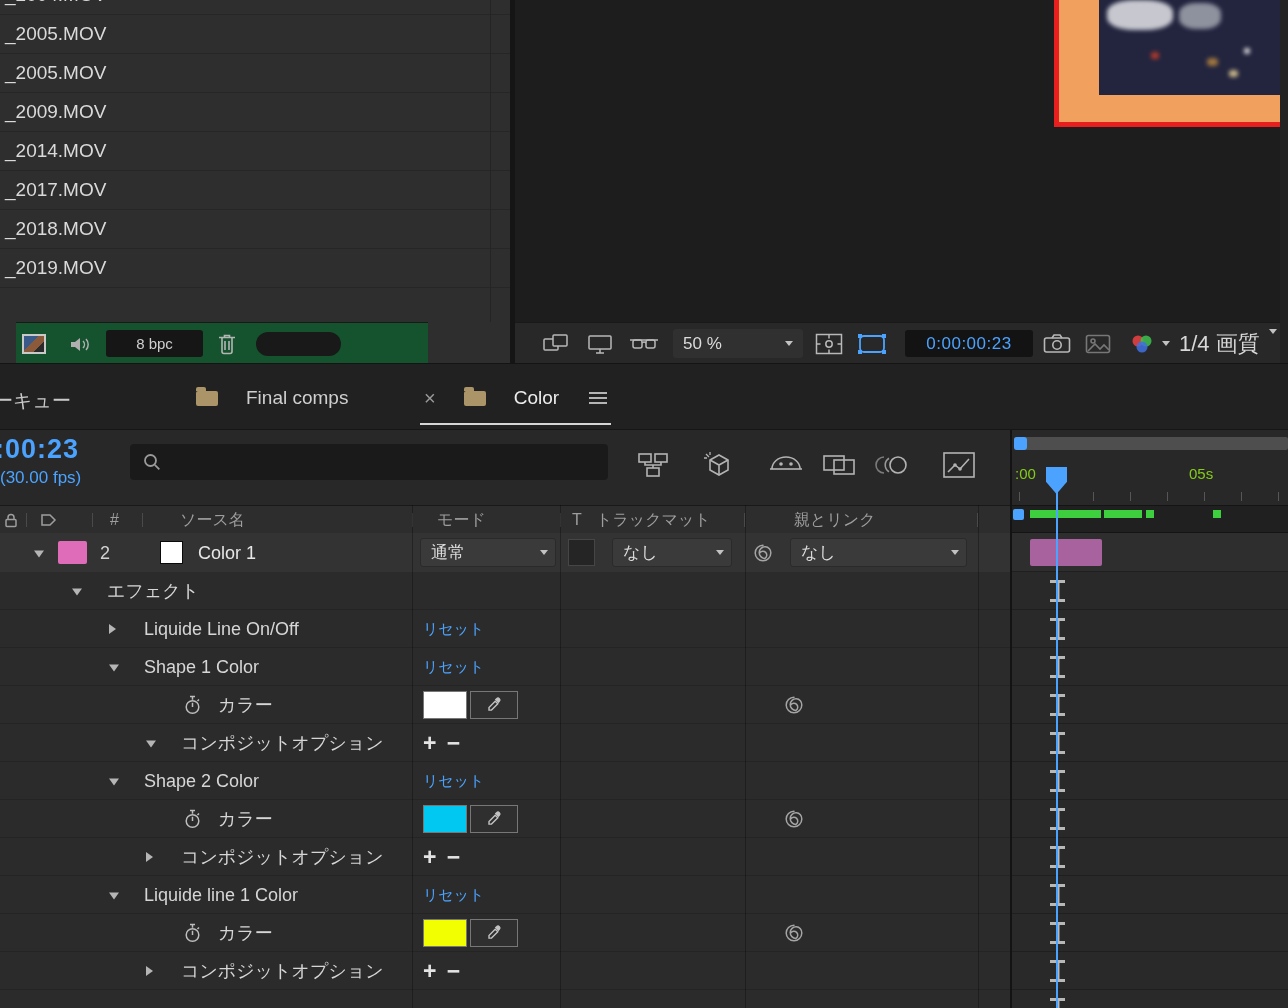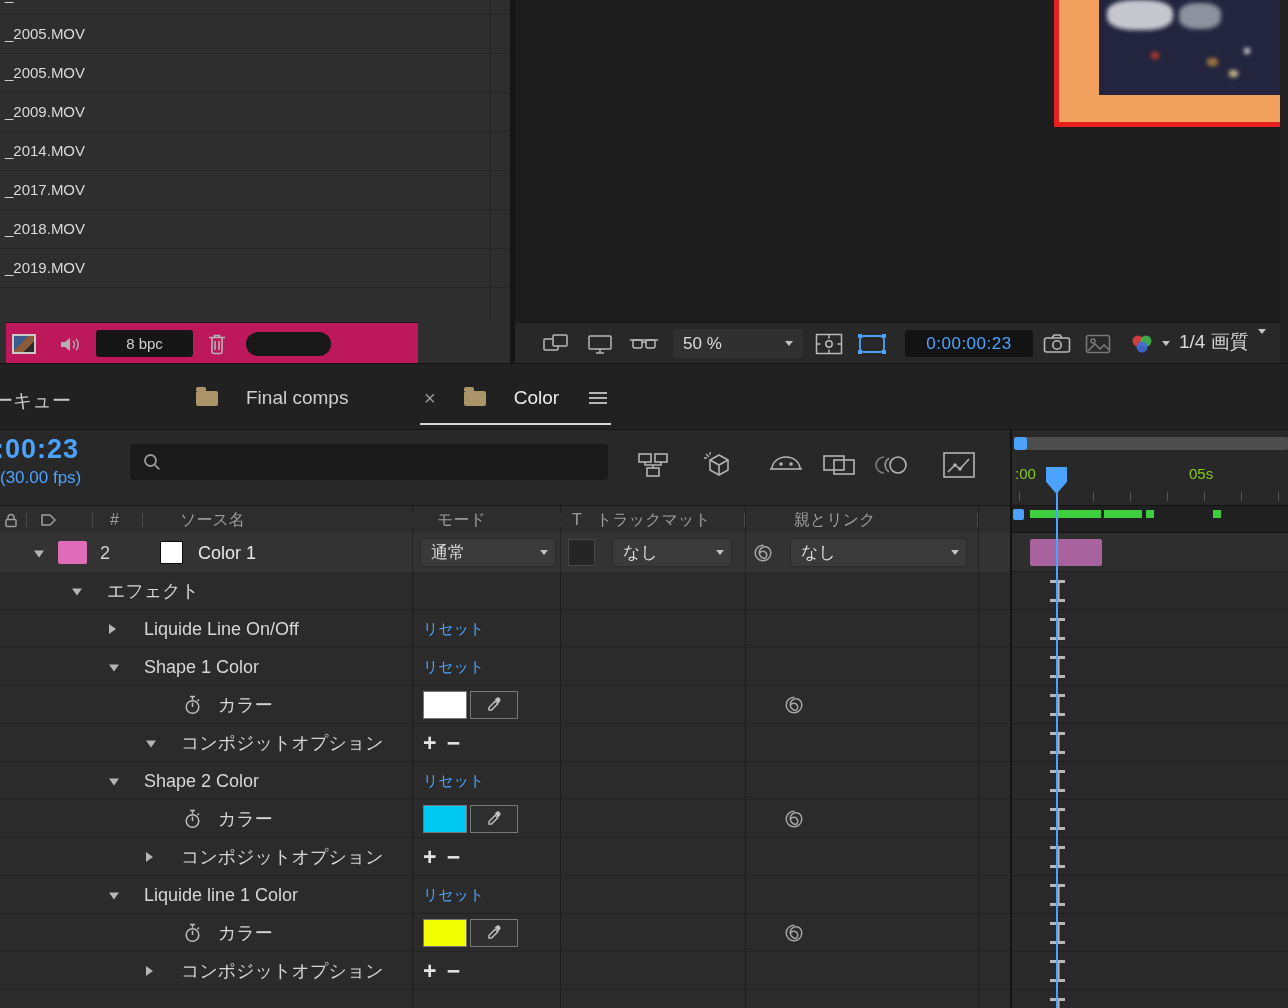--- a/index.html
+++ b/index.html
@@ -5,42 +5,42 @@
   html,body{margin:0;padding:0}
   body{width:1288px;height:1008px;overflow:hidden;background:#232323;
        font-family:"Liberation Sans","DejaVu Sans",sans-serif;color:#d6d6d6}
   .app{position:relative;width:1288px;height:1008px}
 
   
   .top{position:relative;height:363px;overflow:hidden}
   .project-panel{position:absolute;left:0;top:0;width:510px;height:363px;background:#2e2e2e;overflow:hidden}
   .file-list{position:absolute;left:0;top:-24px;right:0}
   .file-row{height:38px;line-height:38px;border-bottom:1px solid #262626;background:#2e2e2e}
-  .file-name{padding-left:5px;font-size:15px;color:#dadada;white-space:nowrap}
+  .file-name{padding-left:5px;font-size:19px;color:#dadada;white-space:nowrap}
   .vline490{position:absolute;left:490px;top:0;height:322px;width:1px;background:#242424}
-  .panel-footer{position:absolute;left:6px;top:322px;width:412px;height:41px;background:#be185d;border-top:1px solid #191919}
+  .panel-footer{position:absolute;left:16px;top:322px;width:412px;height:41px;background:#14532d;border-top:1px solid #191919}
   .panel-divider{position:absolute;left:510px;top:0;width:5px;height:363px;background:#151515}
   .viewer{position:absolute;left:515px;top:0;right:8px;height:363px;background:#1d1d1d}
   .viewer-toolbar{position:absolute;left:0;right:0;top:322px;height:41px;background:#282828;border-top:1px solid #191919}
 
   .ficon,.vicon{position:absolute;top:50%;transform:translateY(-50%);line-height:0;display:flex;align-items:center;gap:5px}
   .vicon.dim{opacity:.55}
   .thumb{display:block;width:24px;height:20px;border:2px solid #c9c9c9;box-sizing:border-box;
          background:linear-gradient(135deg,#3a5a8a 0 40%,#8a5a3a 40% 70%,#2a2a2a 70%)}
   .bpc{position:absolute;left:90px;top:7px;width:97px;height:27px;background:#161616;border:none;border-radius:3px;
        color:#cfcfcf;font-size:15px;font-family:inherit}
   .f-pill{position:absolute;left:240px;top:9px;width:85px;height:24px;background:#191919;border-radius:12px}
 
   .zoom-dd{position:absolute;left:158px;top:6px;width:130px;height:29px;background:#303030;border-radius:3px;
            display:flex;align-items:center;padding:0 10px;box-sizing:border-box;color:#dcdcdc;font-size:17px}
   .dd-caret2{margin-left:auto;width:0;height:0;border-top:5px solid #c2c2c2;border-left:4.5px solid transparent;border-right:4.5px solid transparent}
   .mini-caret{display:inline-block;width:0;height:0;border-top:5px solid #c2c2c2;border-left:4px solid transparent;border-right:4px solid transparent}
   .vtimecode{position:absolute;left:390px;top:7px;width:128px;height:27px;background:#131313;border-radius:3px;
              color:#4ba3ff;font-size:17px;display:flex;align-items:center;justify-content:center;letter-spacing:.5px}
-  .quality-dd{position:absolute;left:664px;top:6px;height:29px;display:flex;gap:9px;color:#d8d8d8;font-size:19px;white-space:nowrap}
+  .quality-dd{position:absolute;left:664px;top:6px;height:29px;display:flex;gap:9px;color:#d8d8d8;font-size:22px;white-space:nowrap}
 
   
   .preview{position:absolute;right:0;top:0;width:226px;height:127px;background:#f2a05e;
            border-left:5px solid #e81f1f;border-bottom:5px solid #e81f1f;box-sizing:border-box}
   .prev-navy{position:absolute;left:40px;top:0;right:0;height:95px;background:#23253f;overflow:hidden}
   .blob{position:absolute;filter:blur(2px);border-radius:40%}
 
   
   .tabbar{position:relative;height:65px;background:#212121;border-top:1px solid #141414}
   .queue-tab{position:absolute;left:-6px;top:24px;font-size:19px;color:#c9c9c9;white-space:nowrap}

